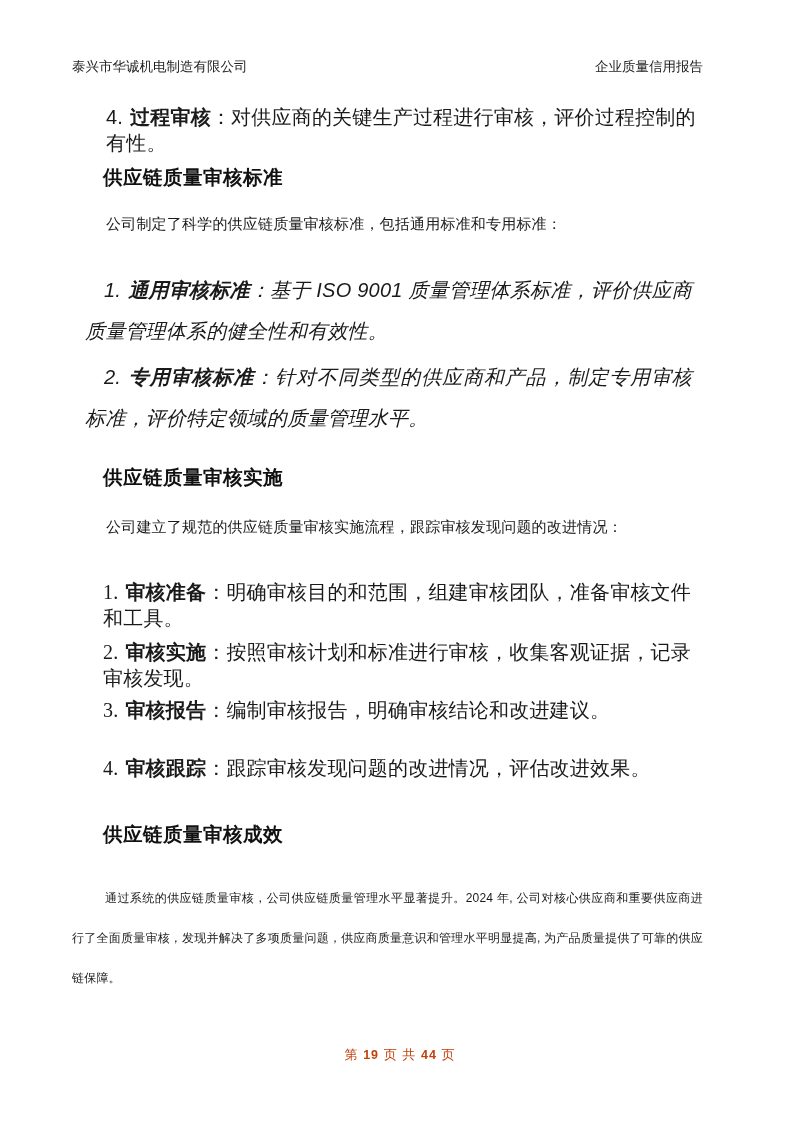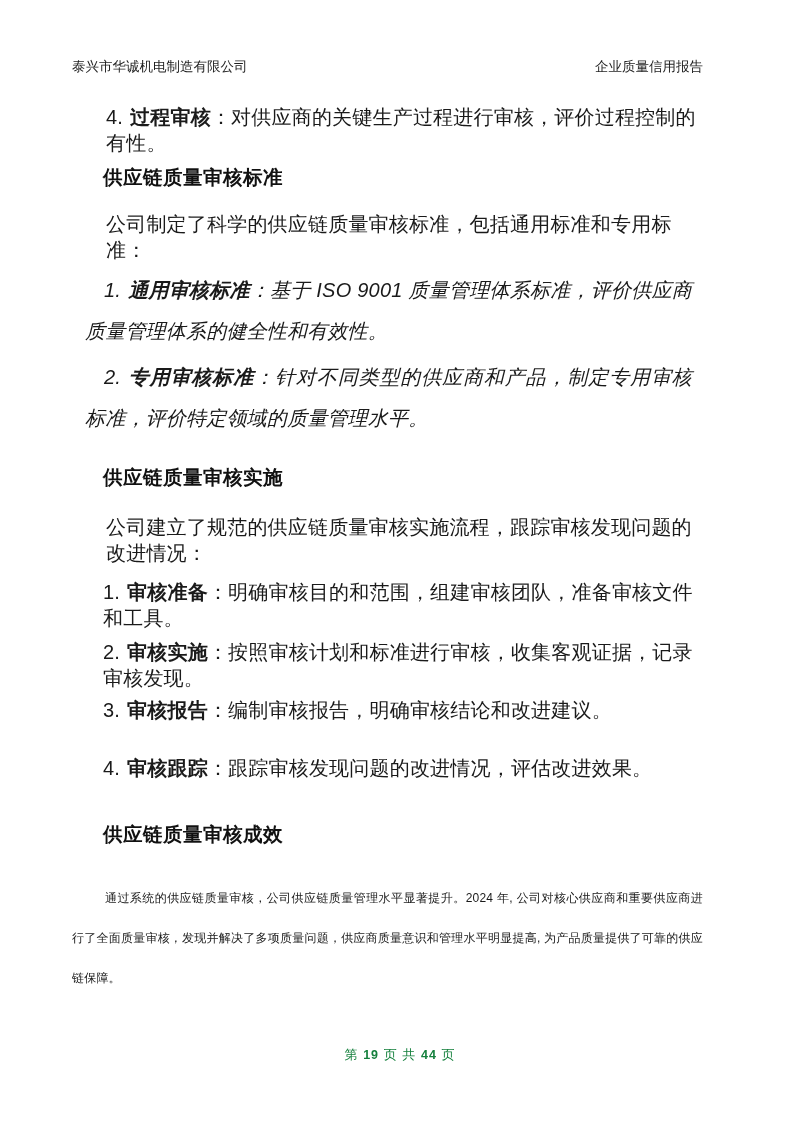--- a/index.html
+++ b/index.html
@@ -24,54 +24,54 @@
   .heading {
     font-size: 19.5px;
     font-weight: 700;
     line-height: 28px;
     padding-left: 31px;
     letter-spacing: 0.5px;
     color: #111;
     font-family: Liberation Mono, monospace;
   }
   .para {
-    font-size: 20px;
+    font-size: 15px;
     line-height: 26px;
     padding-left: 34px;
     letter-spacing: 0.2px;
   }
   .item { font-size: 20px; line-height: 26px; letter-spacing: 0.2px; }
   .item .num { margin-right: 7px; }
   .item b { font-weight: 700; }
   .lead { padding-left: 34px; }
   .wrap {
     padding-left: 13px;
     padding-right: 11px;
     text-indent: 19px;
     text-align: justify;
     line-height: 41px;
     font-style: italic;
   }
-  .single { padding-left: 31px; }
+  .single { padding-left: 31px; font-family: Liberation Serif, serif; }
   .para3 {
     font-size: 12px;
     line-height: 40px;
     text-indent: 33px;
     text-align: justify;
     letter-spacing: 0.2px;
   }
   .footer {
     position: absolute;
     left: 72px;
     right: 72px;
     text-align: center;
     font-size: 13px;
     line-height: 18px;
     letter-spacing: 1px;
-    color: #15803d;
+    color: #c2410c;
   }
   .footer .pagenum { font-weight: 700; font-size: 12.5px; }
 </style>
 </head>
 <body>
 
 <div class="page">
 
   <div class="header abs" style="top:57px">
     <span>泰兴市华诚机电制造有限公司</span>

